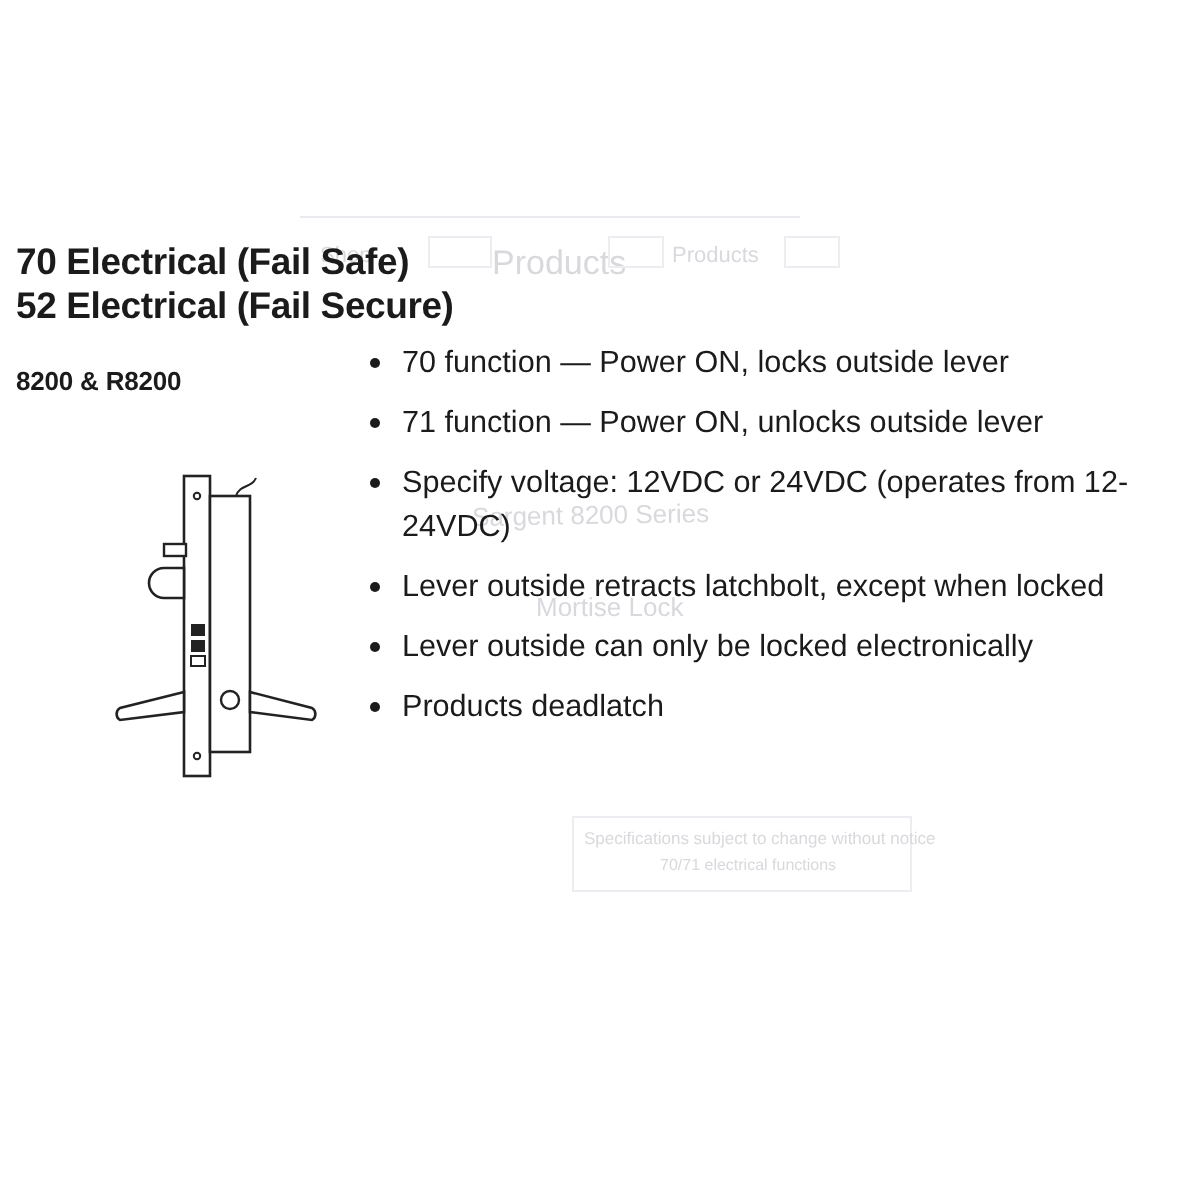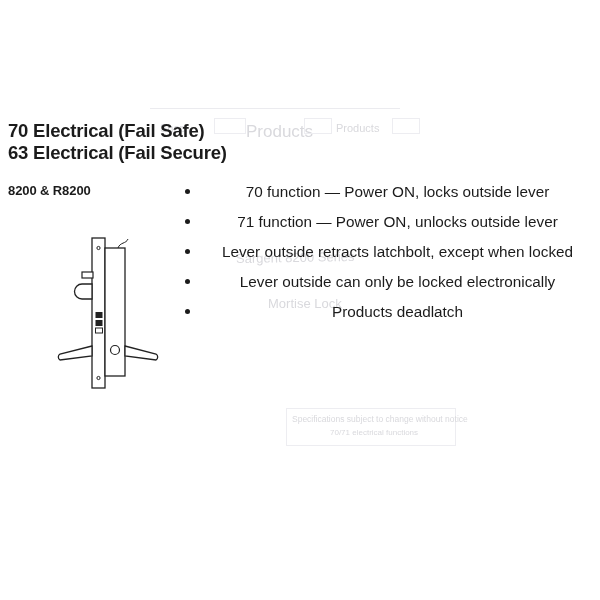--- a/index.html
+++ b/index.html
@@ -64,23 +64,22 @@
     font-size: 13px;
     font-weight: bold;
     color: #1b1b1b;
     letter-spacing: -0.1px;
   }
 
   
   .bullets {
     position: absolute;
     left: 182px;
-    top: 181px;
+    top: 171px;
     width: 412px;
-    text-align: center;
   }
   .bullet-item {
     position: relative;
     padding-left: 19px;
     font-size: 15.3px;
     line-height: 21.5px;
     margin-bottom: 8.5px;
     color: #1b1b1b;
   }
   .bullet-item::before {
@@ -118,21 +117,21 @@
 
   <div class="ghost" style="left:236px; top:250px; font-size:13px; transform:rotate(-1deg);">Sargent 8200 Series</div>
   <div class="ghost" style="left:268px; top:296px; font-size:13px;">Mortise Lock</div>
 
   <div class="ghost-box" style="left:286px; top:408px; width:168px; height:36px;"></div>
   <div class="ghost" style="left:292px; top:414px; font-size:8.5px;">Specifications subject to change without notice</div>
   <div class="ghost" style="left:330px; top:428px; font-size:8px;">70/71 electrical functions</div>
 
   <div class="headings">
     <div class="heading-line">70 Electrical (Fail Safe)</div>
-    <div class="heading-line">63 Electrical (Fail Secure)</div>
+    <div class="heading-line">52 Electrical (Fail Secure)</div>
   </div>
 
   <div class="subheading">8200 &amp; R8200</div>
 
   <div class="lock-figure">
     <svg width="110" height="155" viewBox="0 0 110 155" xmlns="http://www.w3.org/2000/svg">
 
       <rect x="40" y="2" width="13" height="150" fill="#ffffff" stroke="#222" stroke-width="1.3"></rect>
 
       <rect x="53" y="12" width="20" height="128" fill="#ffffff" stroke="#222" stroke-width="1.3"></rect>
@@ -154,18 +153,19 @@
 
       <path d="M73 110 L104 118 A3.5 3.5 0 0 1 104 124 L73 120 Z" fill="#ffffff" stroke="#222" stroke-width="1.3"></path>
 
       <path d="M66 12 C68 6, 74 8, 76 3" fill="none" stroke="#222" stroke-width="1"></path>
     </svg>
   </div>
 
   <div class="bullets">
     <div class="bullet-item">70 function — Power ON, locks outside lever</div>
     <div class="bullet-item">71 function — Power ON, unlocks outside lever</div>
+    <div class="bullet-item">Specify voltage: 12VDC or 24VDC (operates from 12-24VDC)</div>
     <div class="bullet-item">Lever outside retracts latchbolt, except when locked</div>
     <div class="bullet-item">Lever outside can only be locked electronically</div>
     <div class="bullet-item">Products deadlatch</div>
   </div>
 
 </div>
 
 </body></html>

